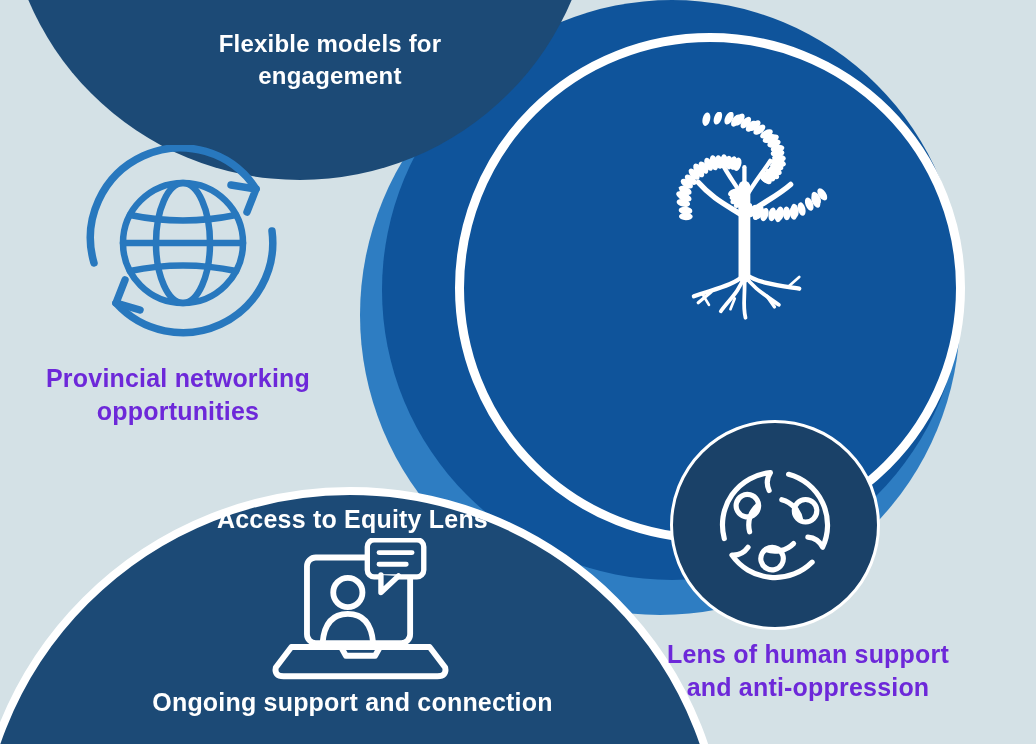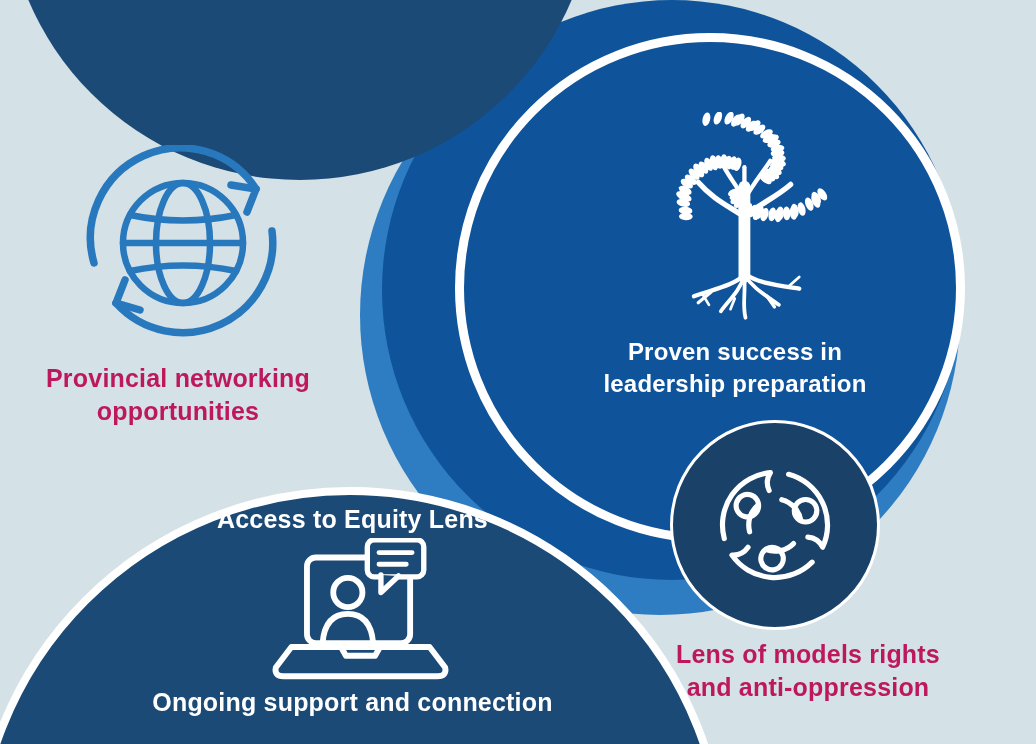--- a/index.html
+++ b/index.html
@@ -14,21 +14,21 @@
   .c-ring     { left:455px; top:33px;  width:510px; height:510px; background:#0f549b; border:9px solid #ffffff; z-index:3; }
   .c-navy-tl  { left:5px;   top:-410px;width:590px; height:590px; background:#1c4a76; z-index:4; }
   .c-navy-bl  { left:-28px; top:487px; width:756px; height:756px; background:#1c4a76; border:8px solid #ffffff; z-index:4; }
   .c-people   { left:670px; top:420px; width:210px; height:210px; background:#1a4168; border:3px solid #ffffff; z-index:5; }
 
   .label{
     position:absolute; z-index:6; text-align:center; font-weight:bold;
     white-space:pre-line; line-height:1.32; letter-spacing:0.2px;
   }
   .white{ color:#ffffff; }
-  .gray { color:#be185d; }
+  .gray { color:#6d28d9; }
 
   .t-flexible  { left:160px; top:28px;  width:340px; font-size:24px; }
   .t-skilled   { left:595px; top:42px;  width:300px; font-size:24px; }
   .t-proven    { left:560px; top:336px; width:350px; font-size:24px; }
   .t-provincial{ left:10px;  top:362px; width:336px; font-size:25px; }
   .t-lens      { left:640px; top:638px; width:336px; font-size:25px; }
   .t-access    { left:180px; top:503px; width:345px; font-size:25px; }
   .t-ongoing   { left:115px; top:686px; width:475px; font-size:25px; }
 
   .icon{ position:absolute; z-index:6; }
@@ -42,25 +42,25 @@
 
 <div class="stage">
 
   <div class="circle c-medium"></div>
   <div class="circle c-royal"></div>
   <div class="circle c-ring"></div>
   <div class="circle c-navy-tl"></div>
   <div class="circle c-navy-bl"></div>
   <div class="circle c-people"></div>
 
-  <div class="label white t-proven">Proven success in
-leadership preparation</div>
+  <div class="label white t-flexible">Flexible models for
+engagement</div>
   <div class="label gray  t-provincial">Provincial networking
 opportunities</div>
-  <div class="label gray  t-lens">Lens of models rights
+  <div class="label gray  t-lens">Lens of human support
 and anti-oppression</div>
   <div class="label white t-access">Access to Equity Lens</div>
   <div class="label white t-ongoing">Ongoing support and connection</div>
 
   <svg class="icon i-globe" width="210" height="200" viewBox="0 0 210 200" fill="none" stroke="#2878be" stroke-width="6.5" stroke-linecap="round" stroke-linejoin="round">
     <circle cx="103" cy="98" r="60"></circle>
     <ellipse cx="103" cy="98" rx="27" ry="60"></ellipse>
     <path d="M 43 98 H 163"></path>
     <path d="M 50 70 Q 103 81 156 70"></path>
     <path d="M 50 126 Q 103 115 156 126"></path>

